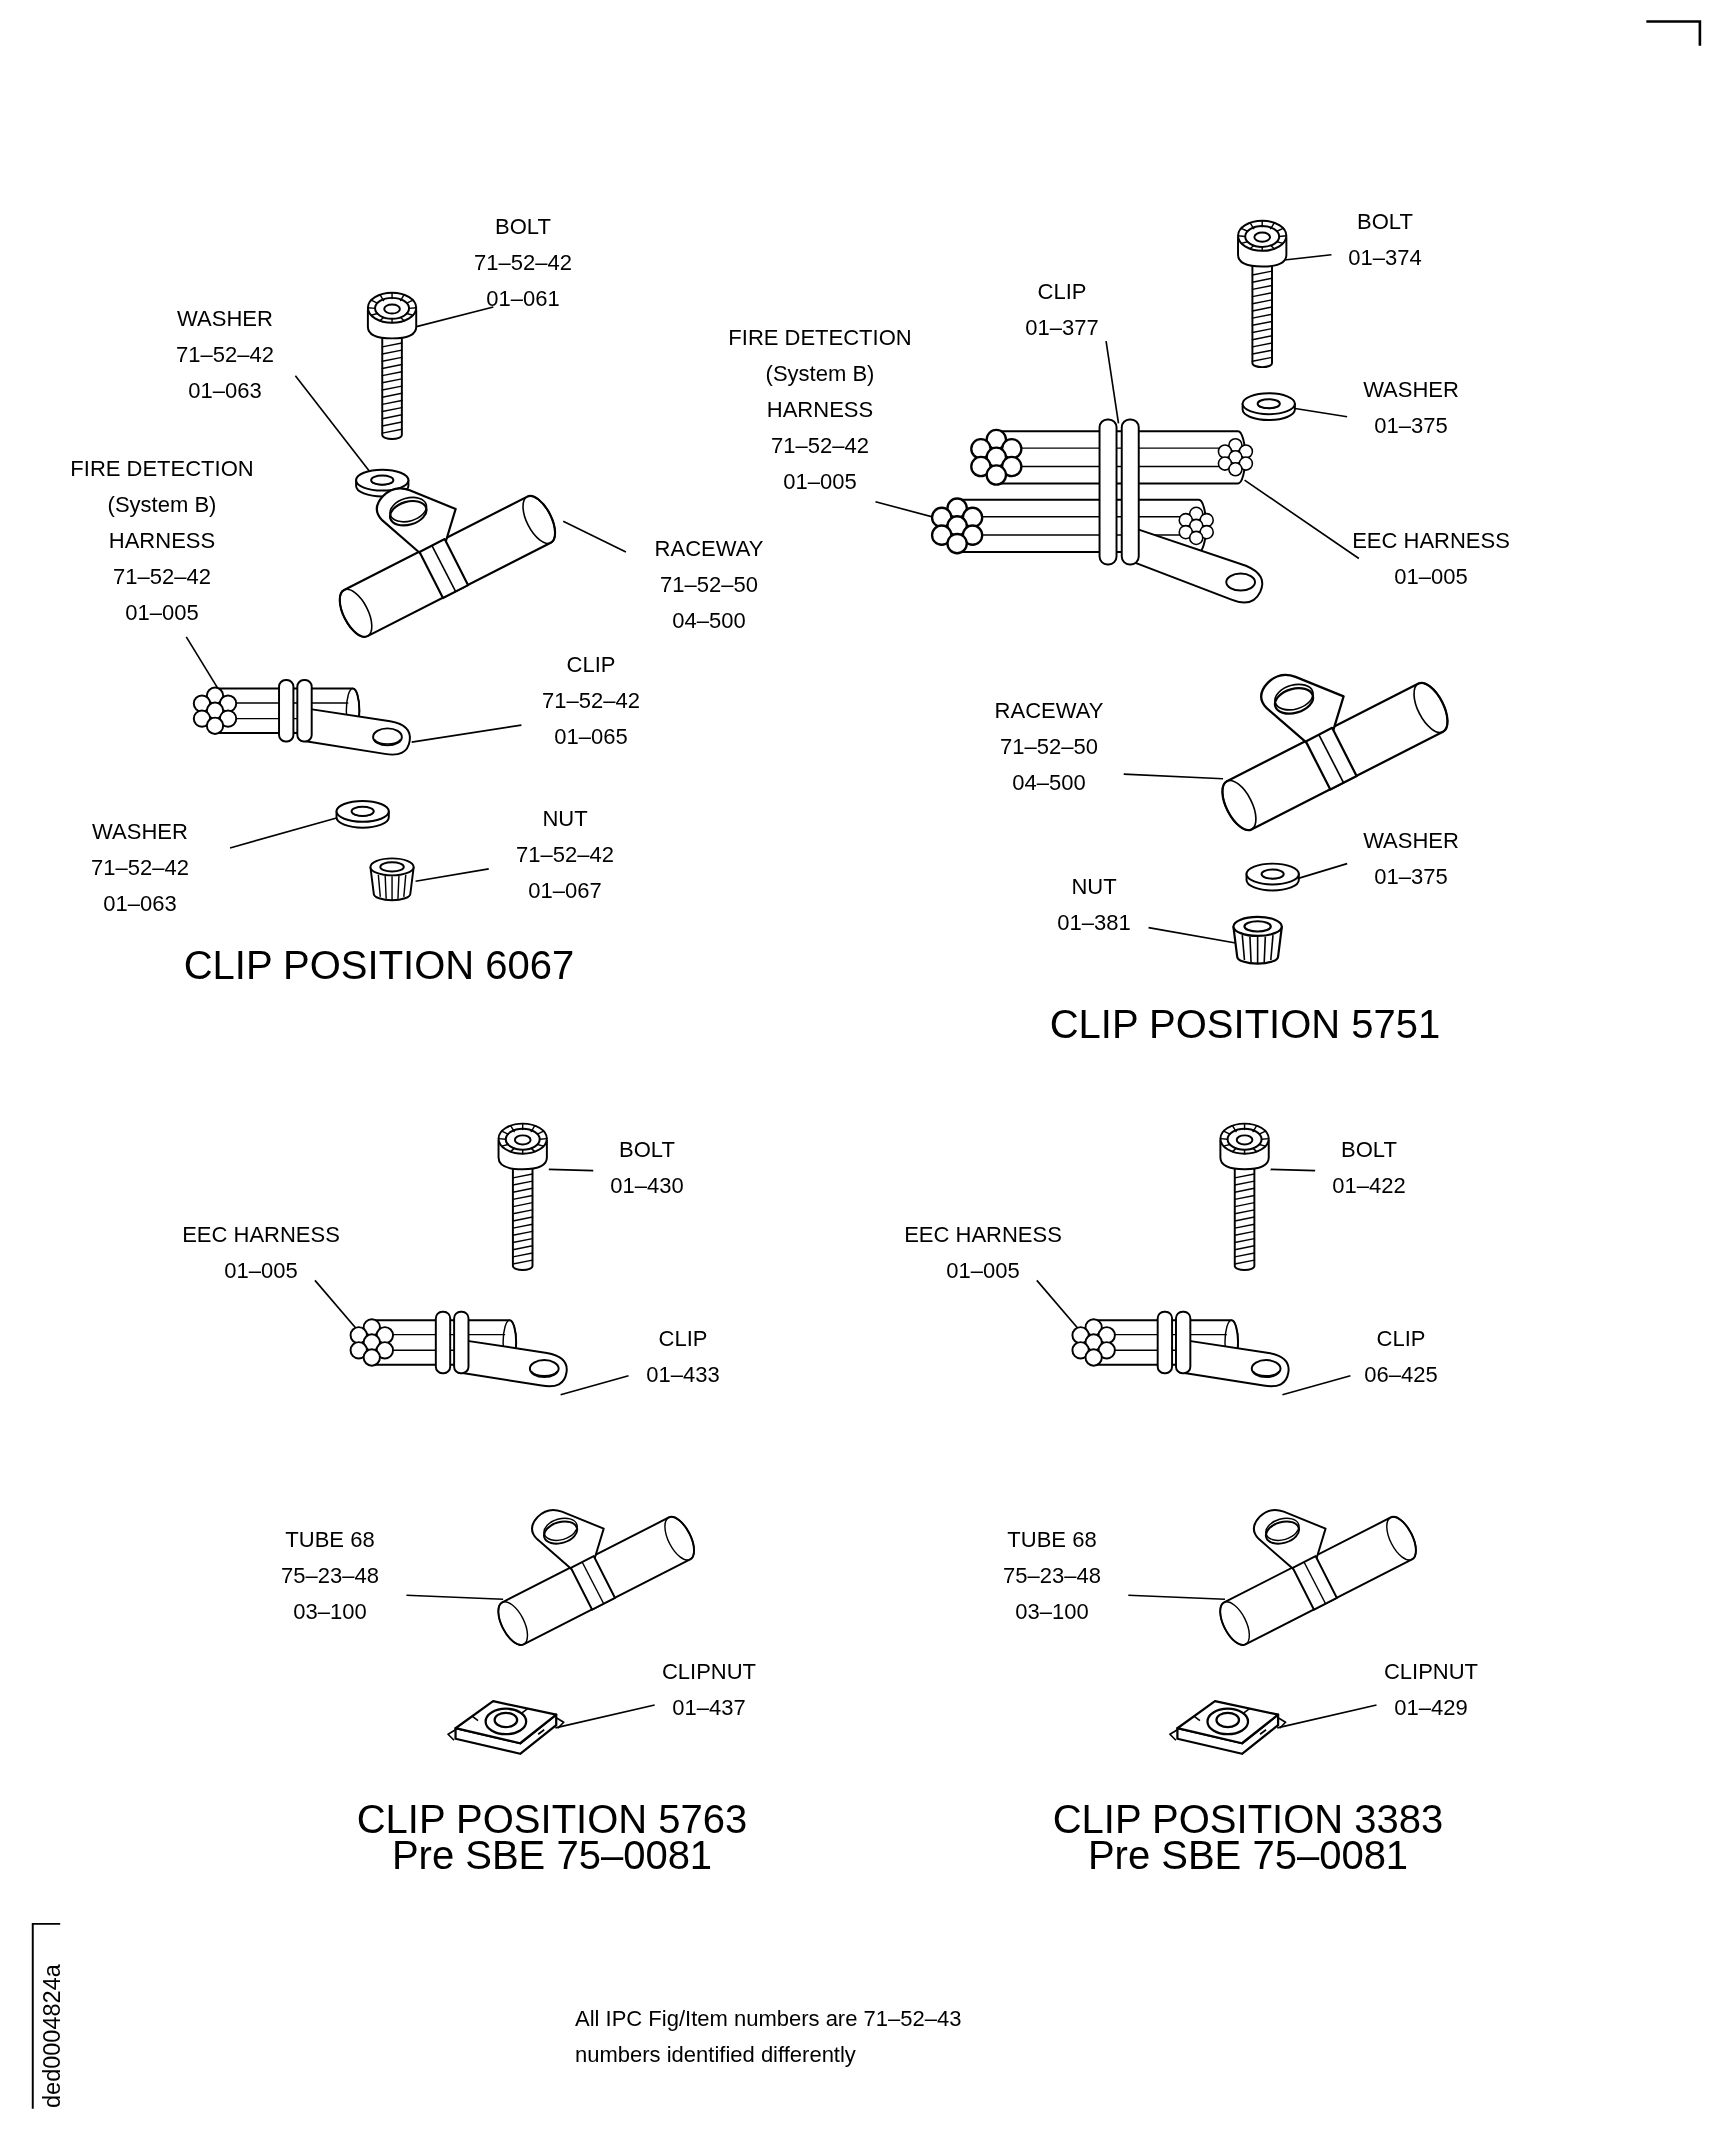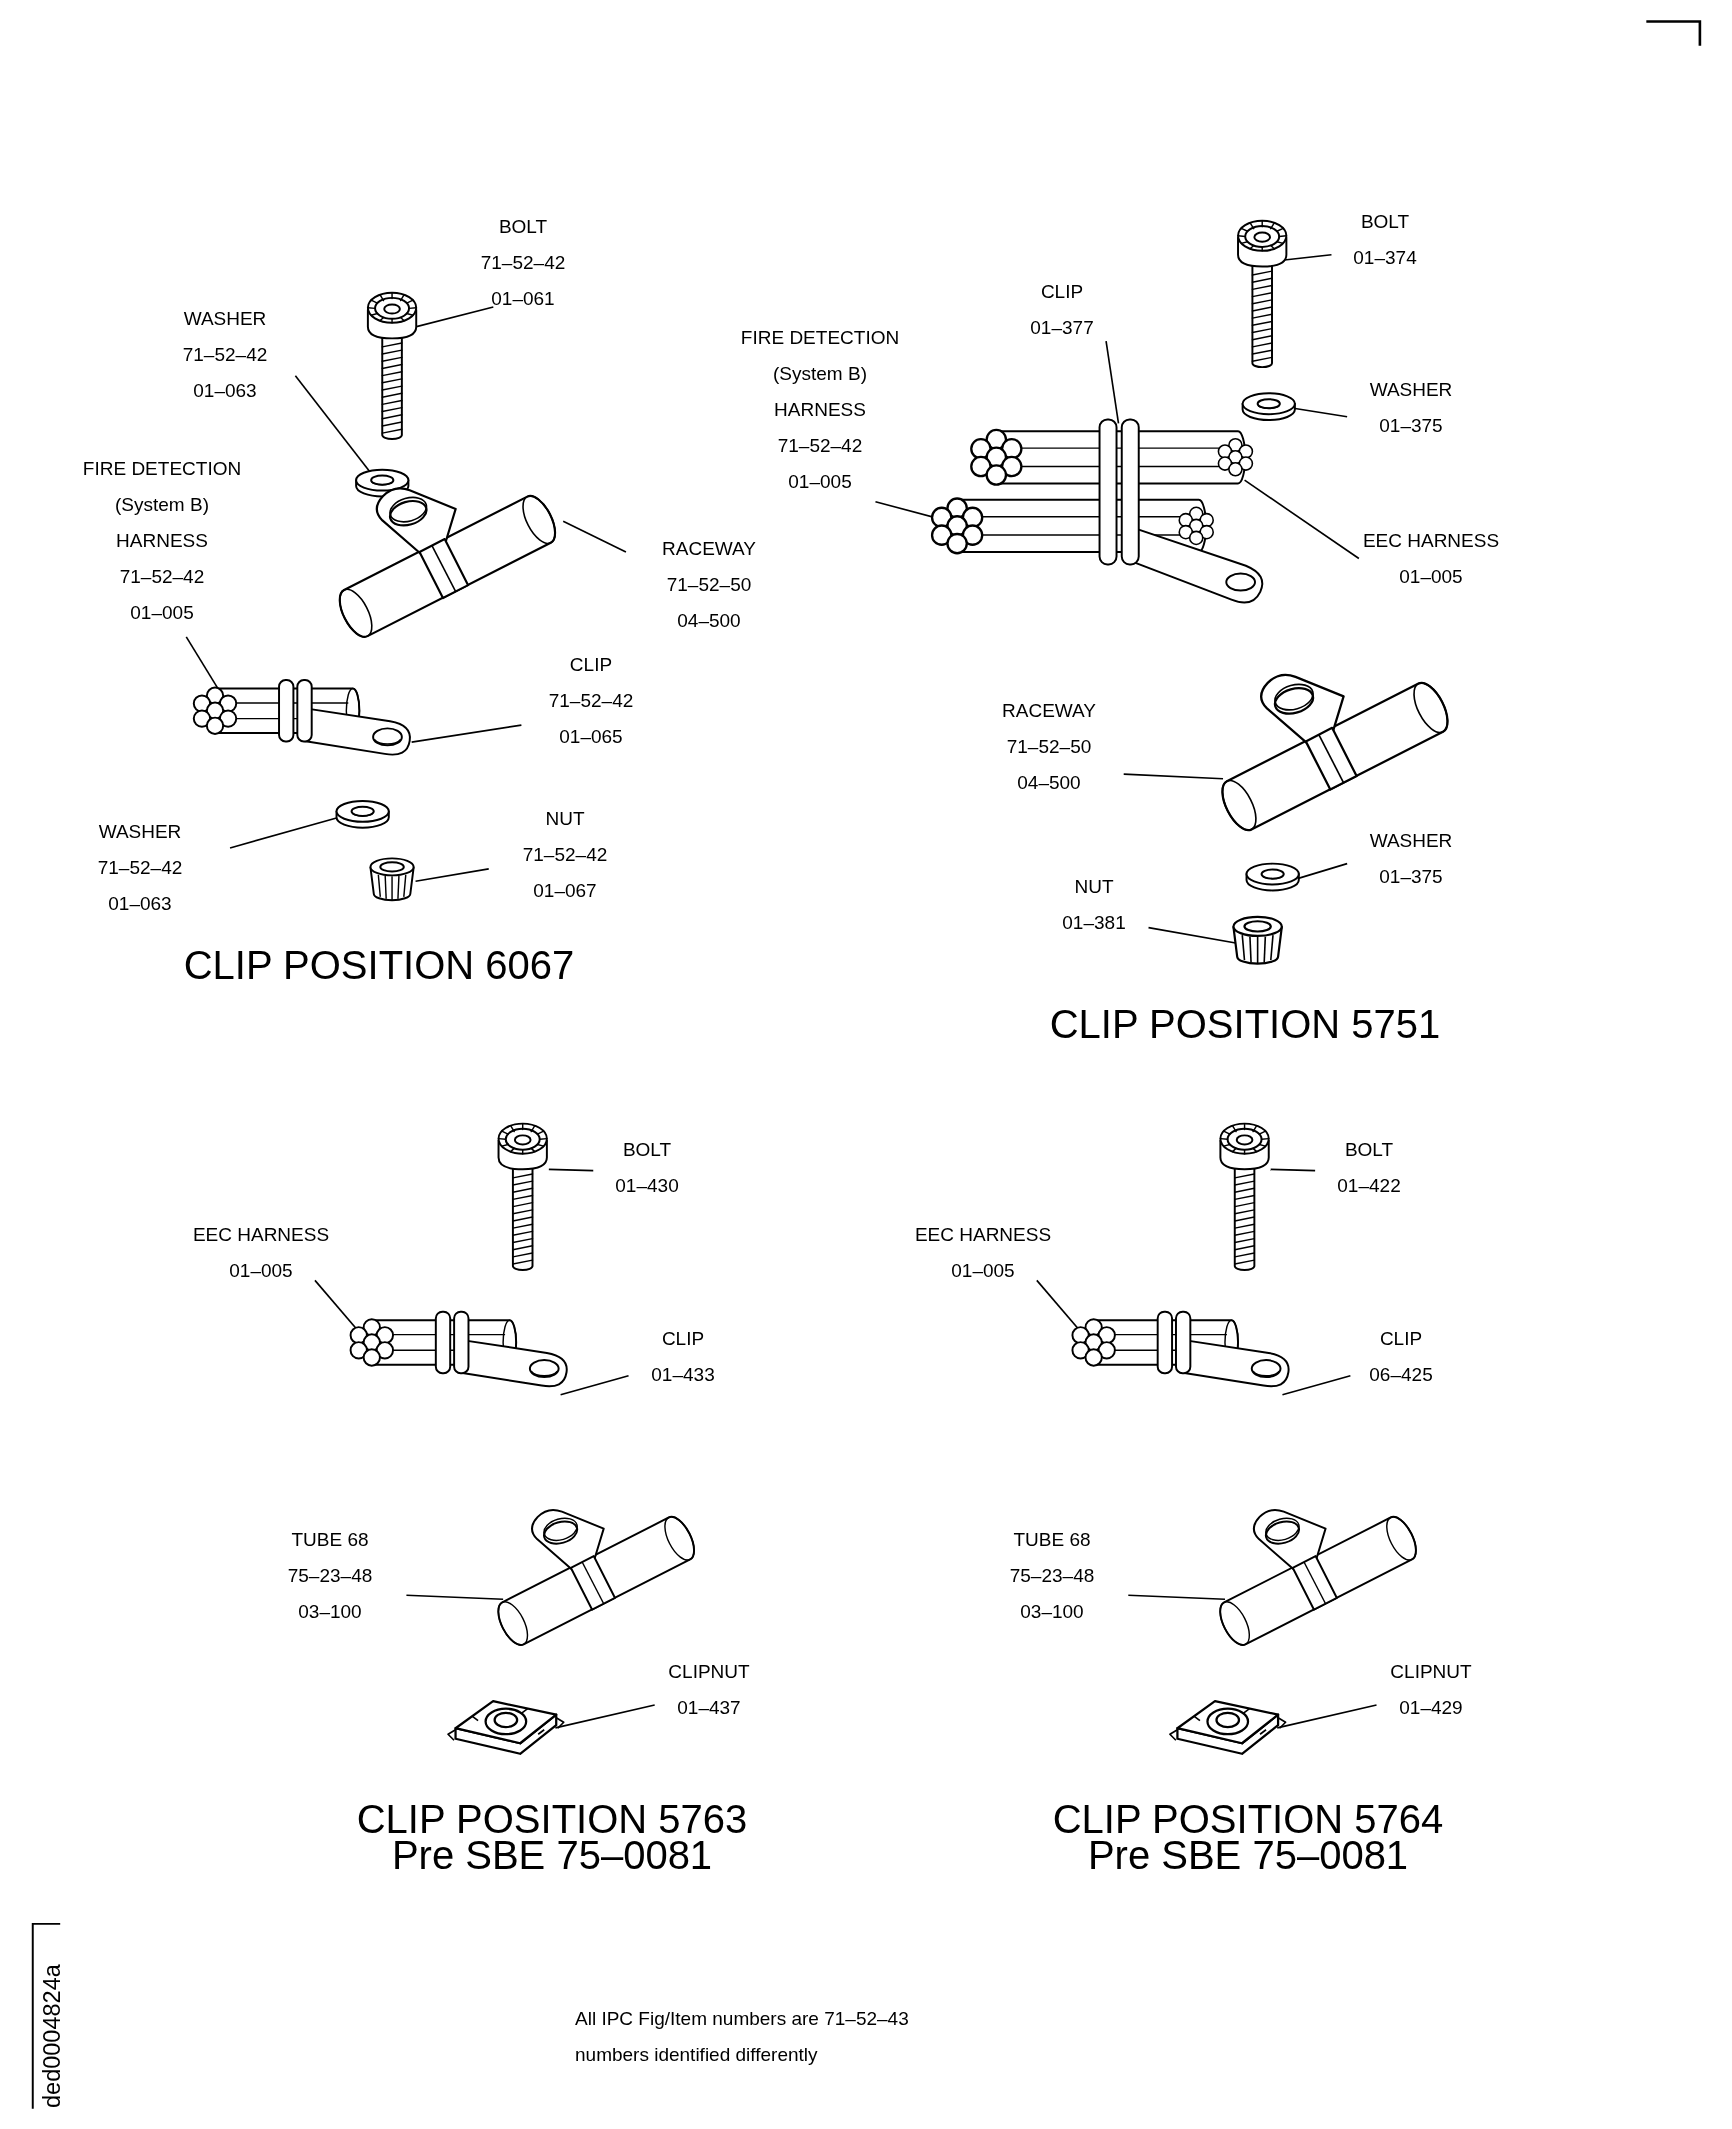--- a/index.html
+++ b/index.html
@@ -5,21 +5,21 @@
   * { margin:0; padding:0; box-sizing:border-box; }
   html,body { background:#fff; }
   body {
     width:1732px; height:2129px; position:relative;
     font-family:"Liberation Sans","DejaVu Sans",sans-serif;
     color:#000; overflow:hidden;
   }
   svg.art { position:absolute; left:0; top:0; }
   .label {
     position:absolute; transform:translateX(-50%);
-    text-align:center; font-size:19px; line-height:36px; white-space:nowrap;
+    text-align:center; font-size:22px; line-height:36px; white-space:nowrap;
   }
   .label.left-align { transform:none; text-align:left; }
   .caption { font-size:40px; }
   .vert-code {
     position:absolute; left:39px; top:2108px;
     transform:rotate(-90deg); transform-origin:0 0;
     font-size:23.5px; white-space:nowrap;
   }
 </style>
 </head>
@@ -338,21 +338,21 @@
 <div class="label" style="left:1052px;top:1522px">
   <div>TUBE 68</div>
   <div>75–23–48</div>
   <div>03–100</div>
 </div>
 <div class="label" style="left:1431px;top:1654px">
   <div>CLIPNUT</div>
   <div>01–429</div>
 </div>
 <div class="label caption" style="left:1248px;top:1801px">
-  <div>CLIP POSITION 5764</div>
+  <div>CLIP POSITION 3383</div>
   <div>Pre SBE 75–0081</div>
 </div>
 
 <div class="label left-align" style="left:575px;top:2001px">
   <div>All IPC Fig/Item numbers are 71–52–43</div>
   <div>numbers identified differently</div>
 </div>
 
 <div class="vert-code">ded0004824a</div>
 

